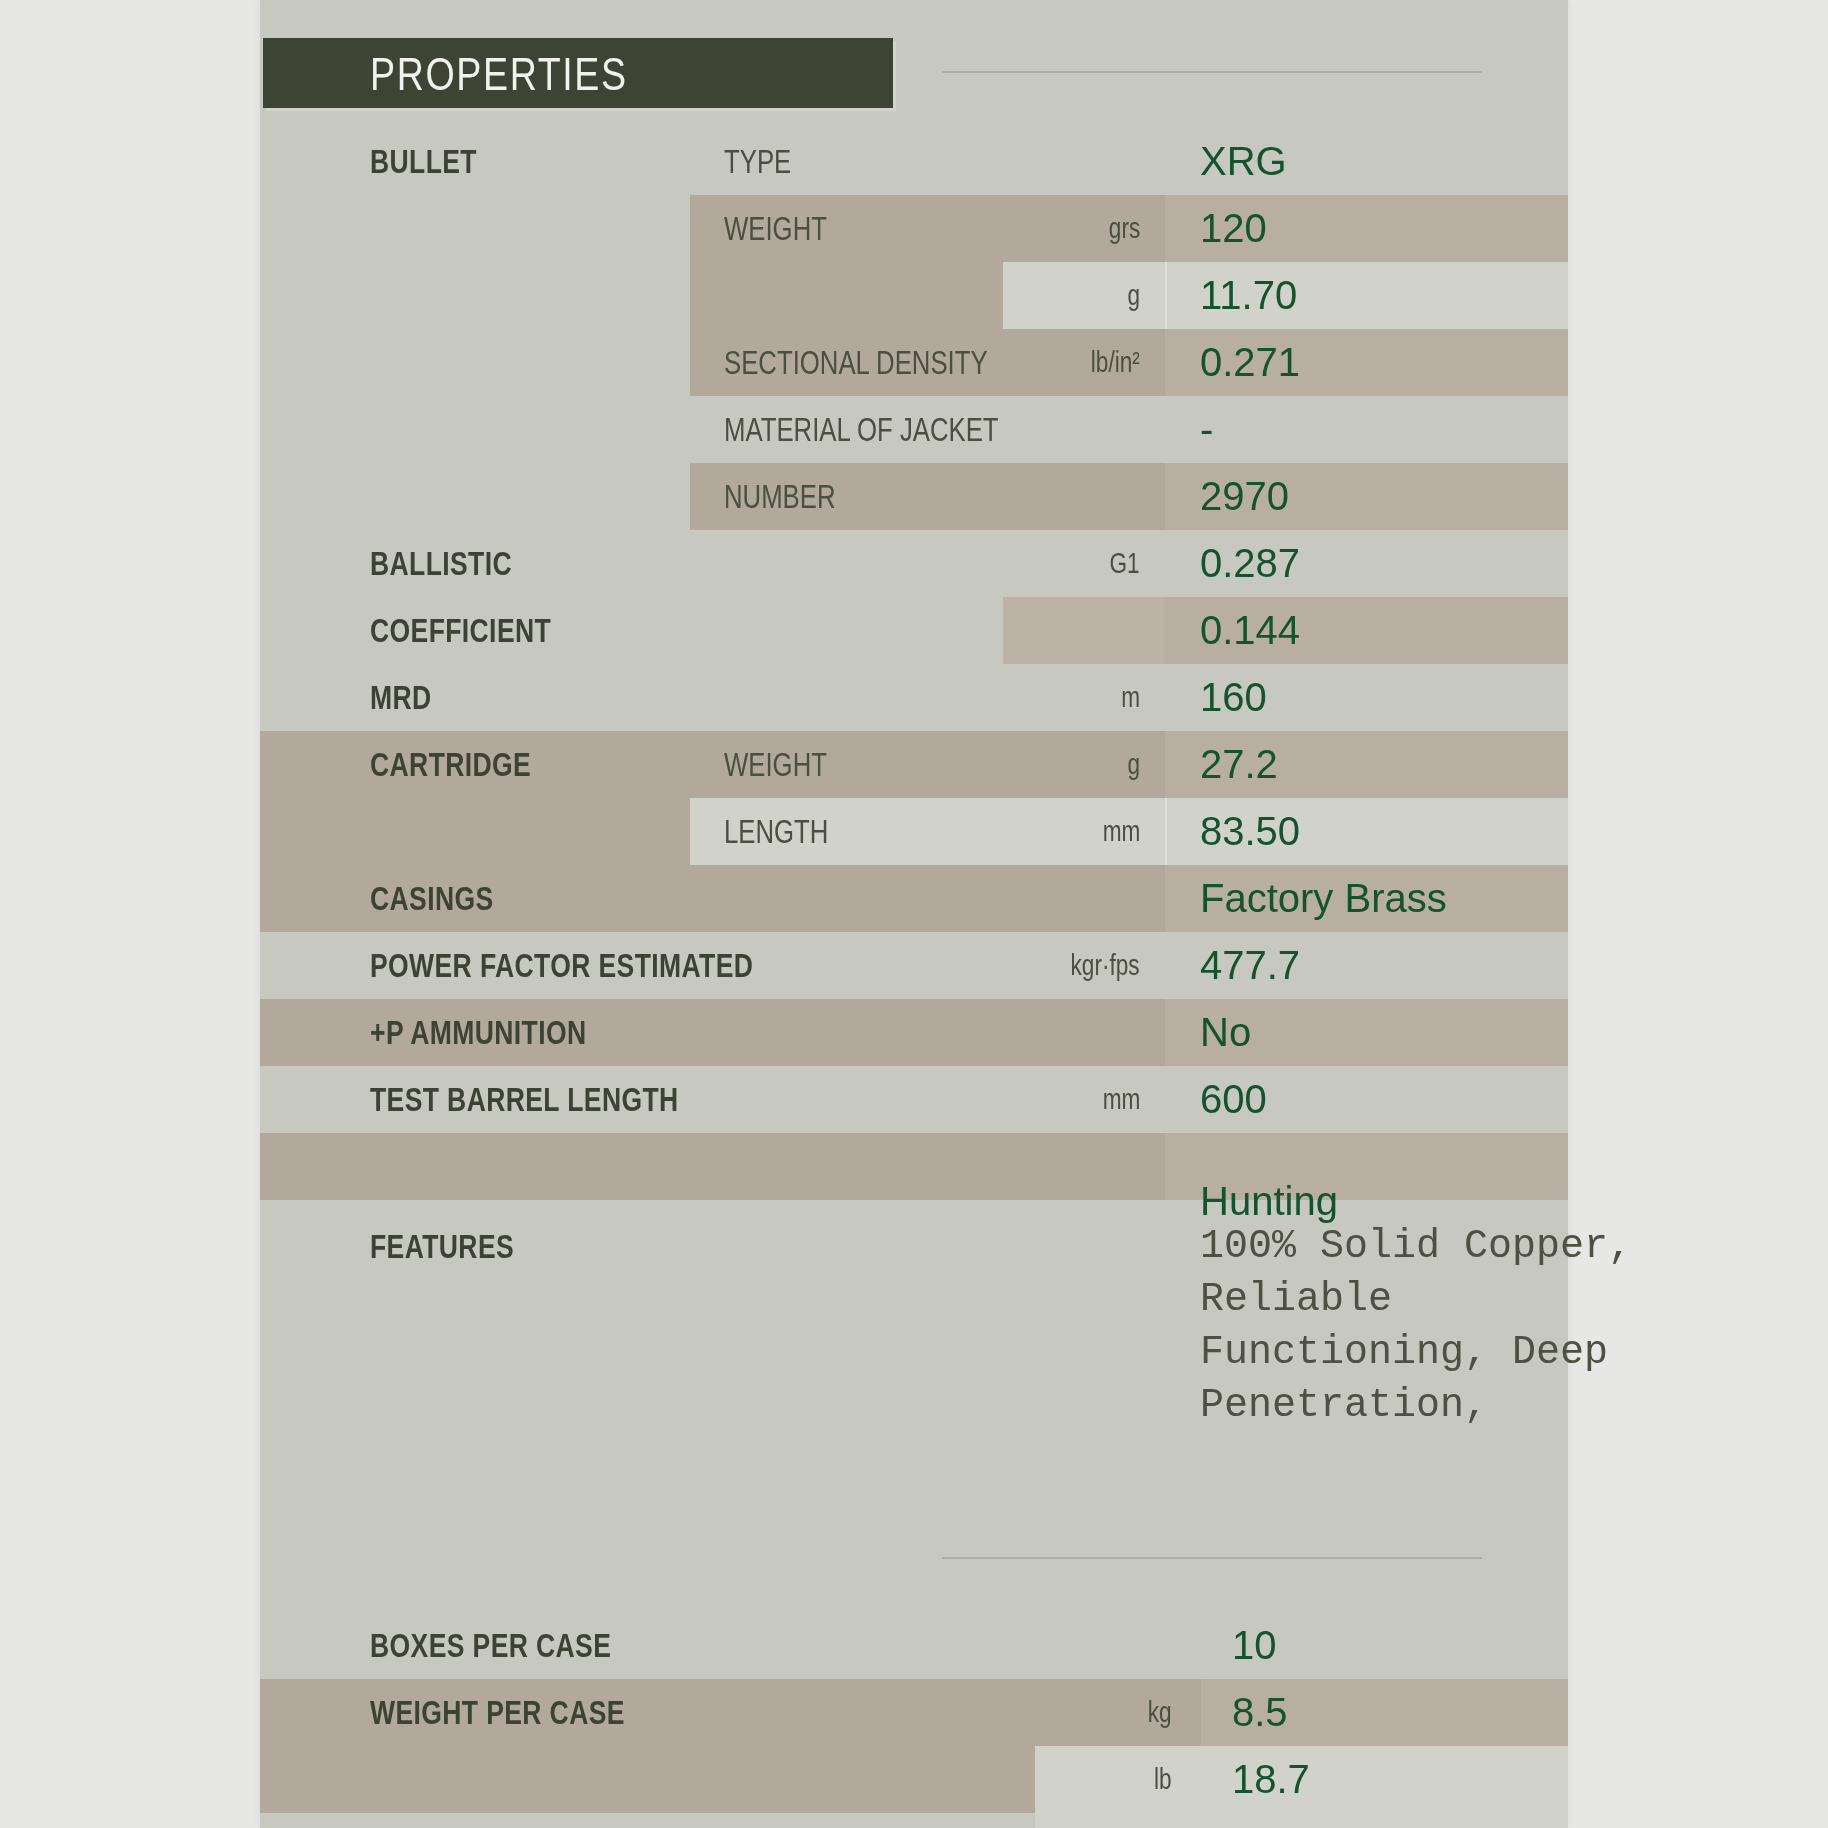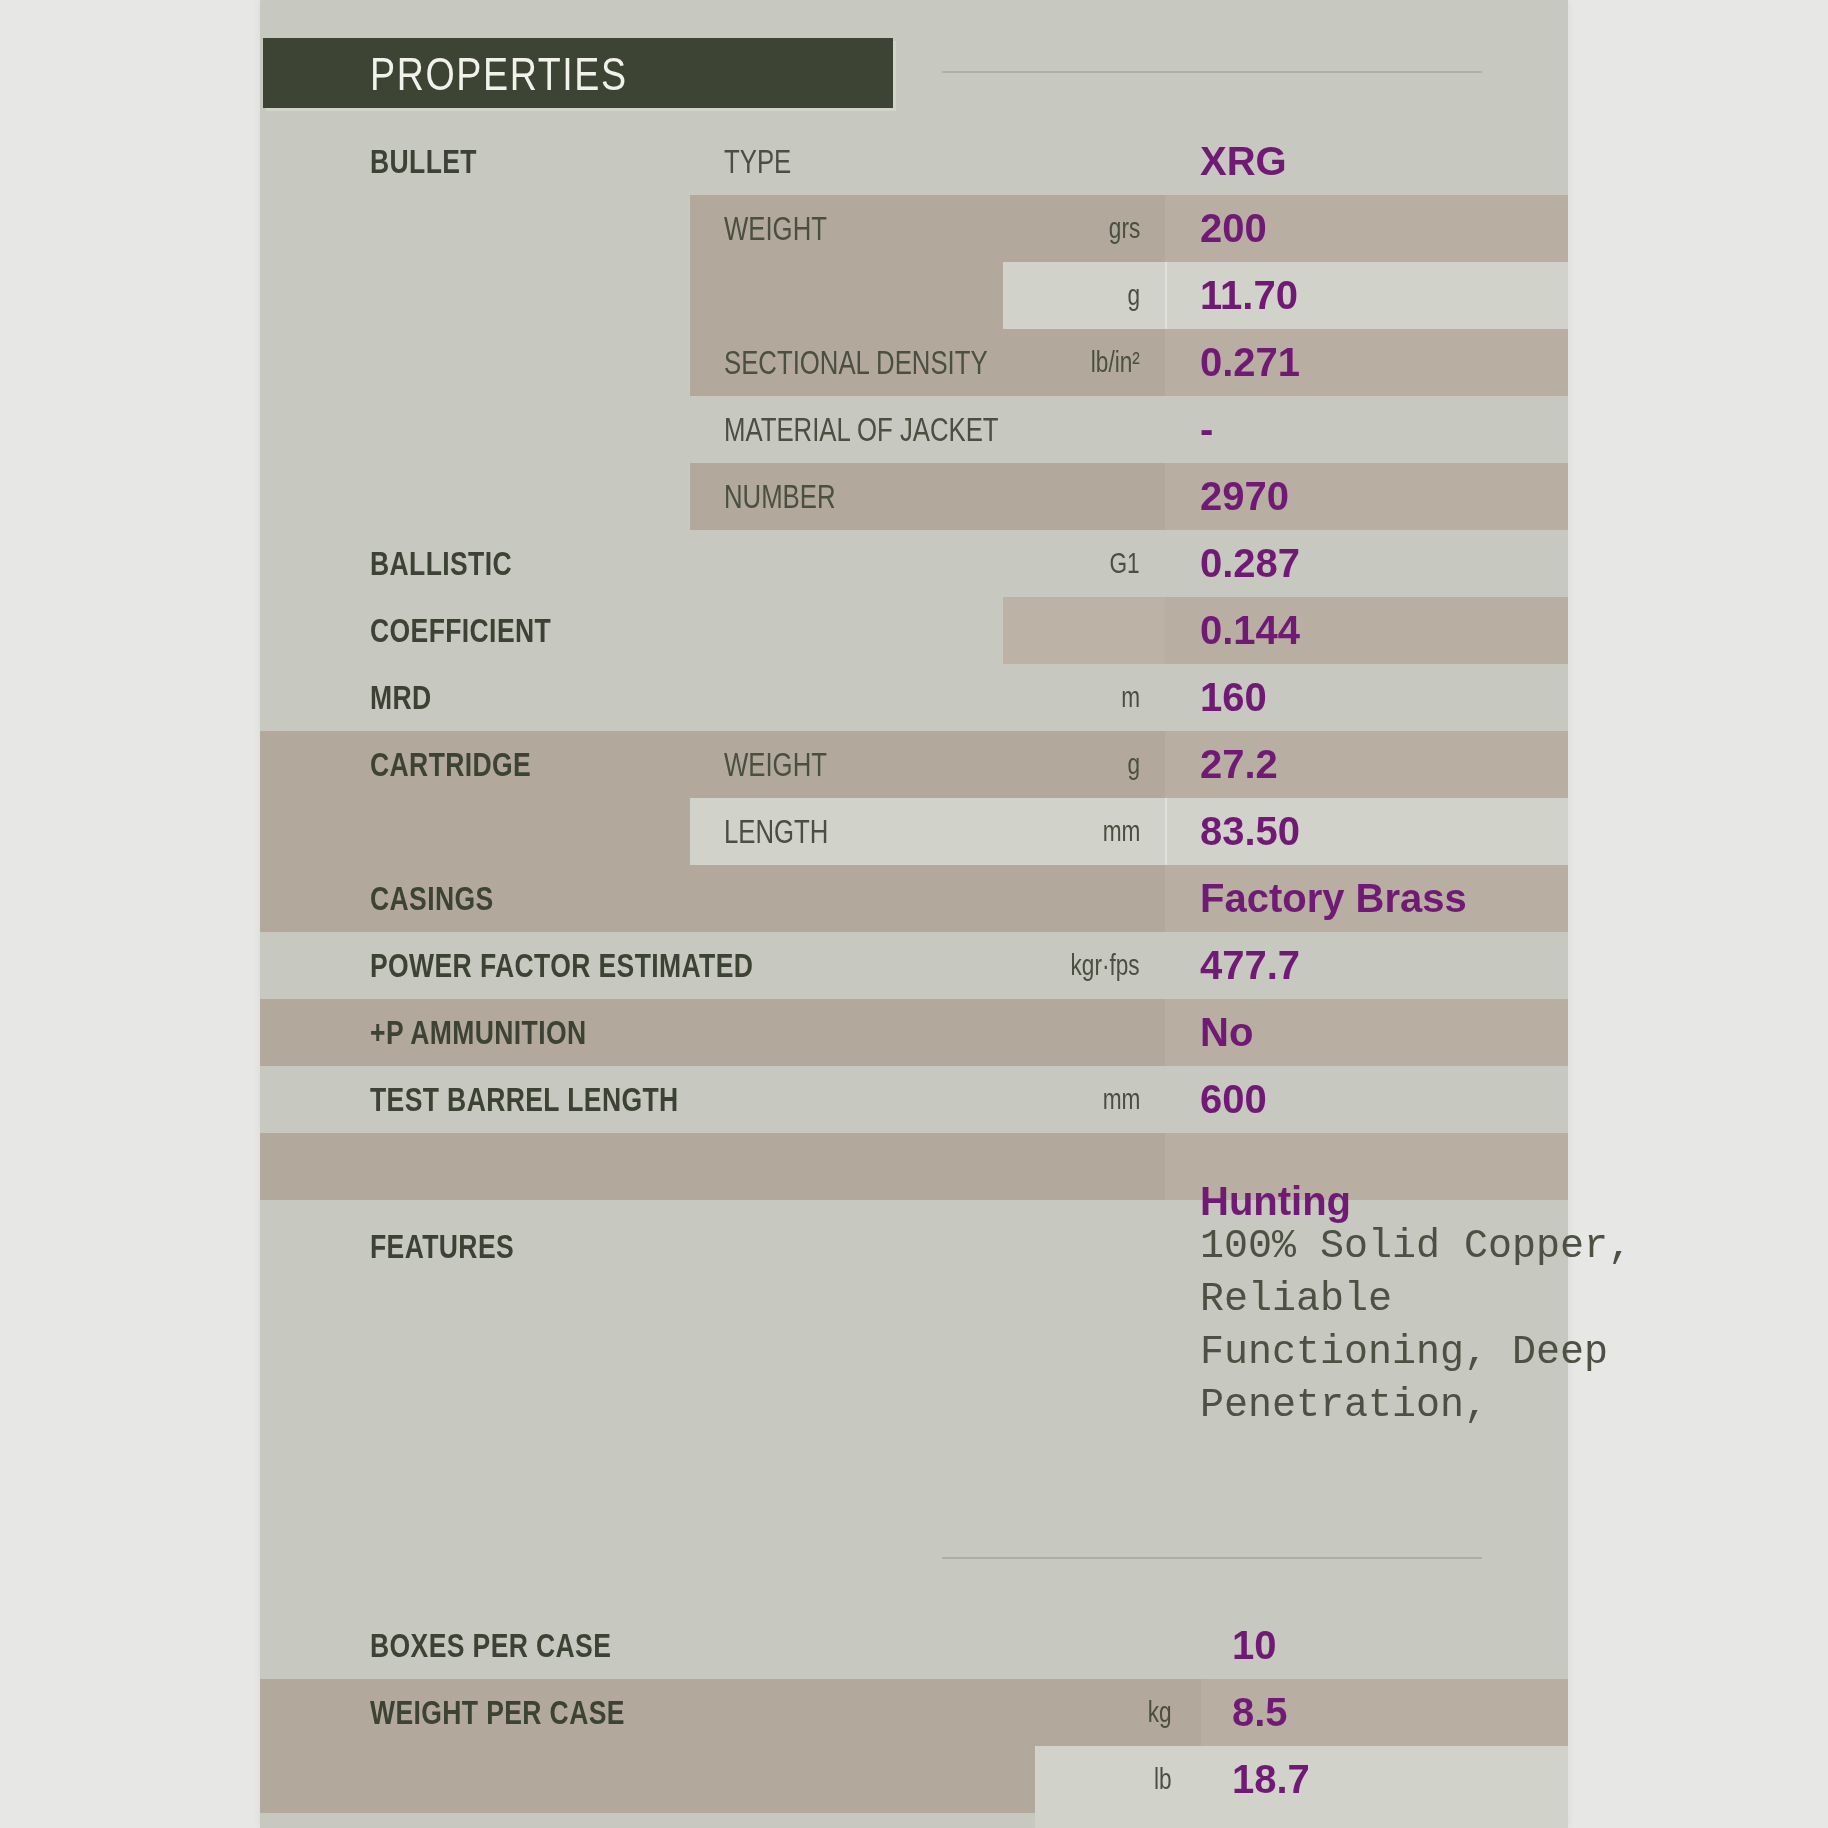--- a/index.html
+++ b/index.html
@@ -43,21 +43,21 @@
   .seam{position:absolute;width:2px;background:rgba(255,255,255,0.35);}
   
   .tx{
     position:absolute;height:67px;
     display:flex;align-items:center;
     white-space:nowrap;
   }
   .lbl1{font-size:34px;font-weight:700;color:#3d4334;letter-spacing:0.5px;}
   .lbl2{font-size:33px;font-weight:400;color:#4a4f41;}
   .unit{font-size:29px;font-weight:400;color:#4a4f41;}
-  .val{font-size:40px;font-weight:700;color:#701a75;}
+  .val{font-size:40px;font-weight:400;color:#14532d;}
   .cond{transform:scaleX(0.78);transform-origin:0 50%;display:inline-block;}
   .cond-r{transform:scaleX(0.78);transform-origin:100% 50%;display:inline-block;}
   .unit-box{justify-content:flex-end;}
   
   .lbl-wrap{
     position:absolute;left:110px;width:300px;
     line-height:67px;font-size:34px;font-weight:700;color:#3d4334;letter-spacing:0.5px;
     transform:scaleX(0.78);transform-origin:0 0;
   }
   
@@ -120,21 +120,21 @@
       <span class="lbl2 cond">TYPE</span>
     </div>
   <div class="tx val" style="left:940px;top:128px;">XRG</div>
 
   <div class="tx" style="left:464px;top:195px;">
       <span class="lbl2 cond">WEIGHT</span>
     </div>
   <div class="tx unit-box" style="left:600px;top:195px;width:280px;">
       <span class="unit cond-r">grs</span>
     </div>
-  <div class="tx val" style="left:940px;top:195px;">200</div>
+  <div class="tx val" style="left:940px;top:195px;">120</div>
 
   <div class="tx unit-box" style="left:600px;top:262px;width:280px;">
       <span class="unit cond-r">g</span>
     </div>
   <div class="tx val" style="left:940px;top:262px;">11.70</div>
 
   <div class="tx unit-box" style="left:600px;top:329px;width:280px;">
       <span class="unit cond-r">lb/in²</span>
     </div>
   <div class="tx" style="left:464px;top:329px;">

